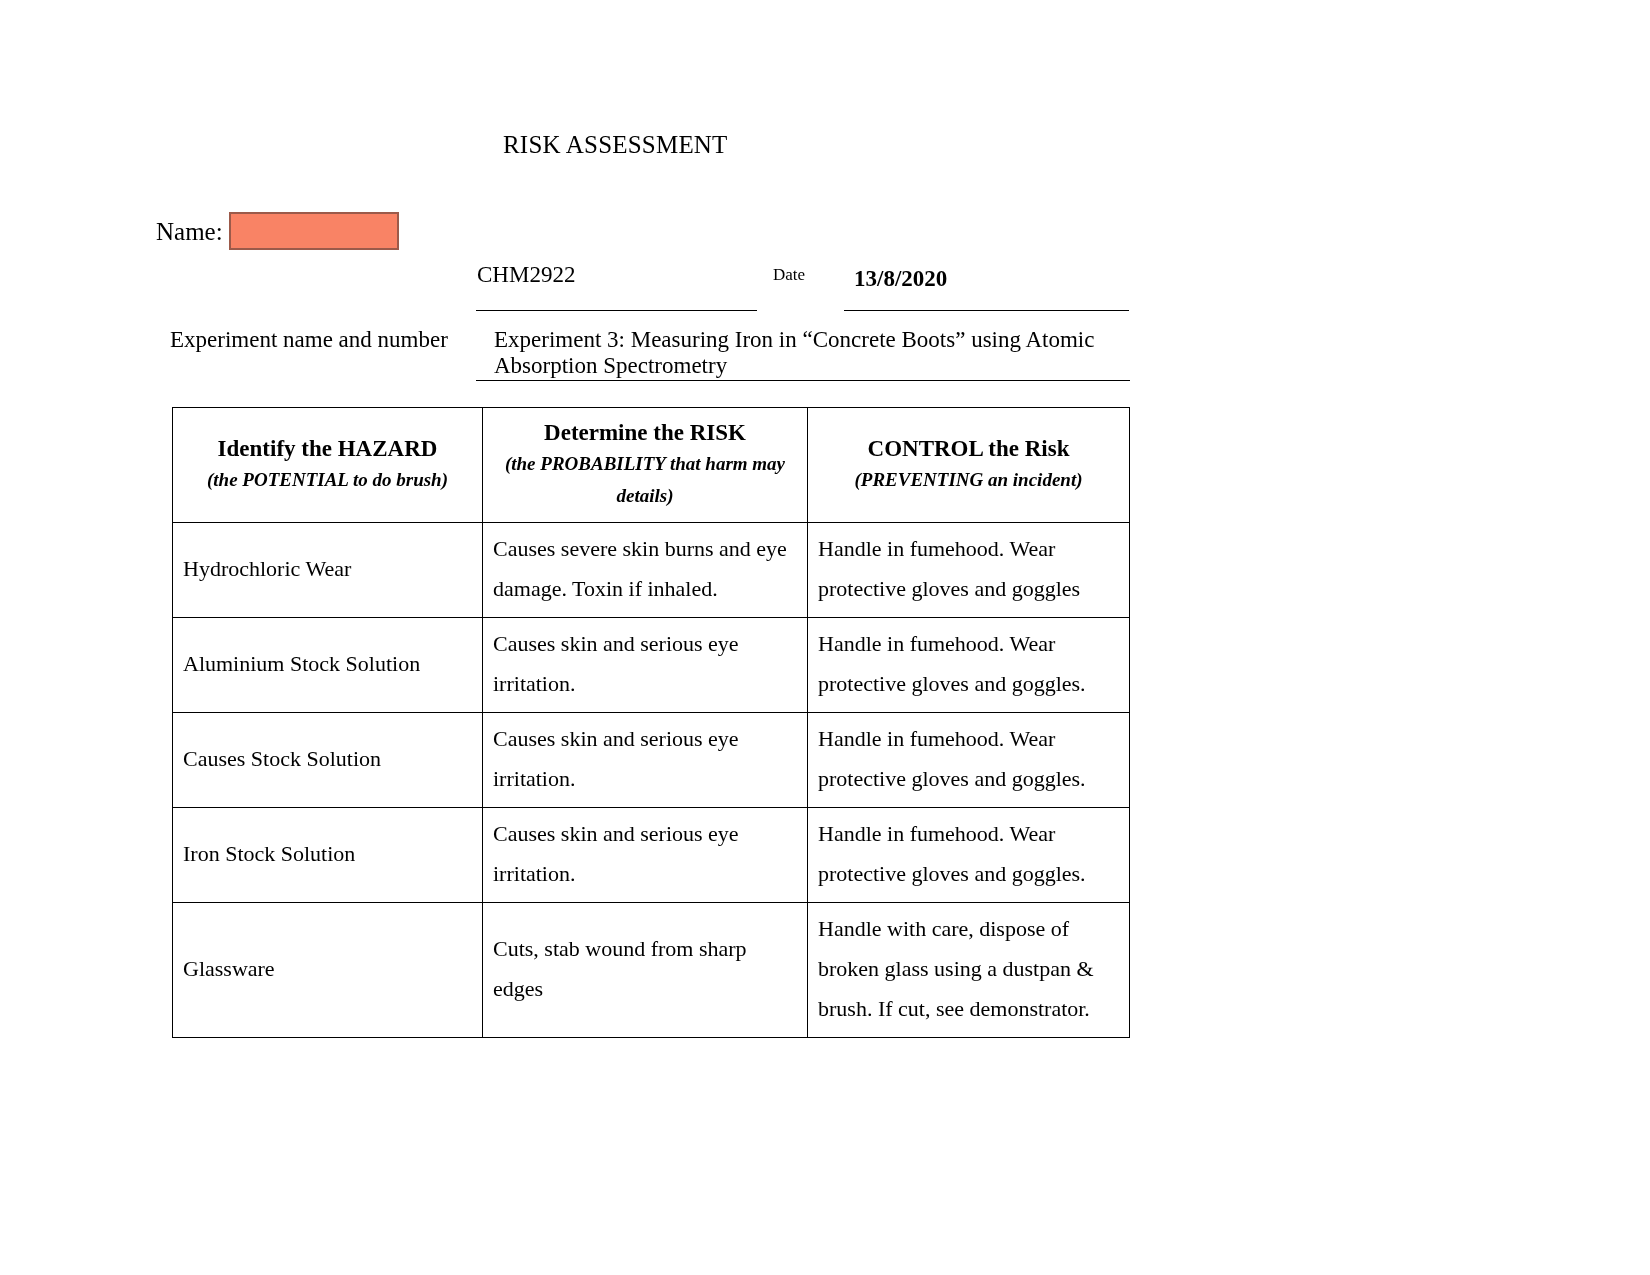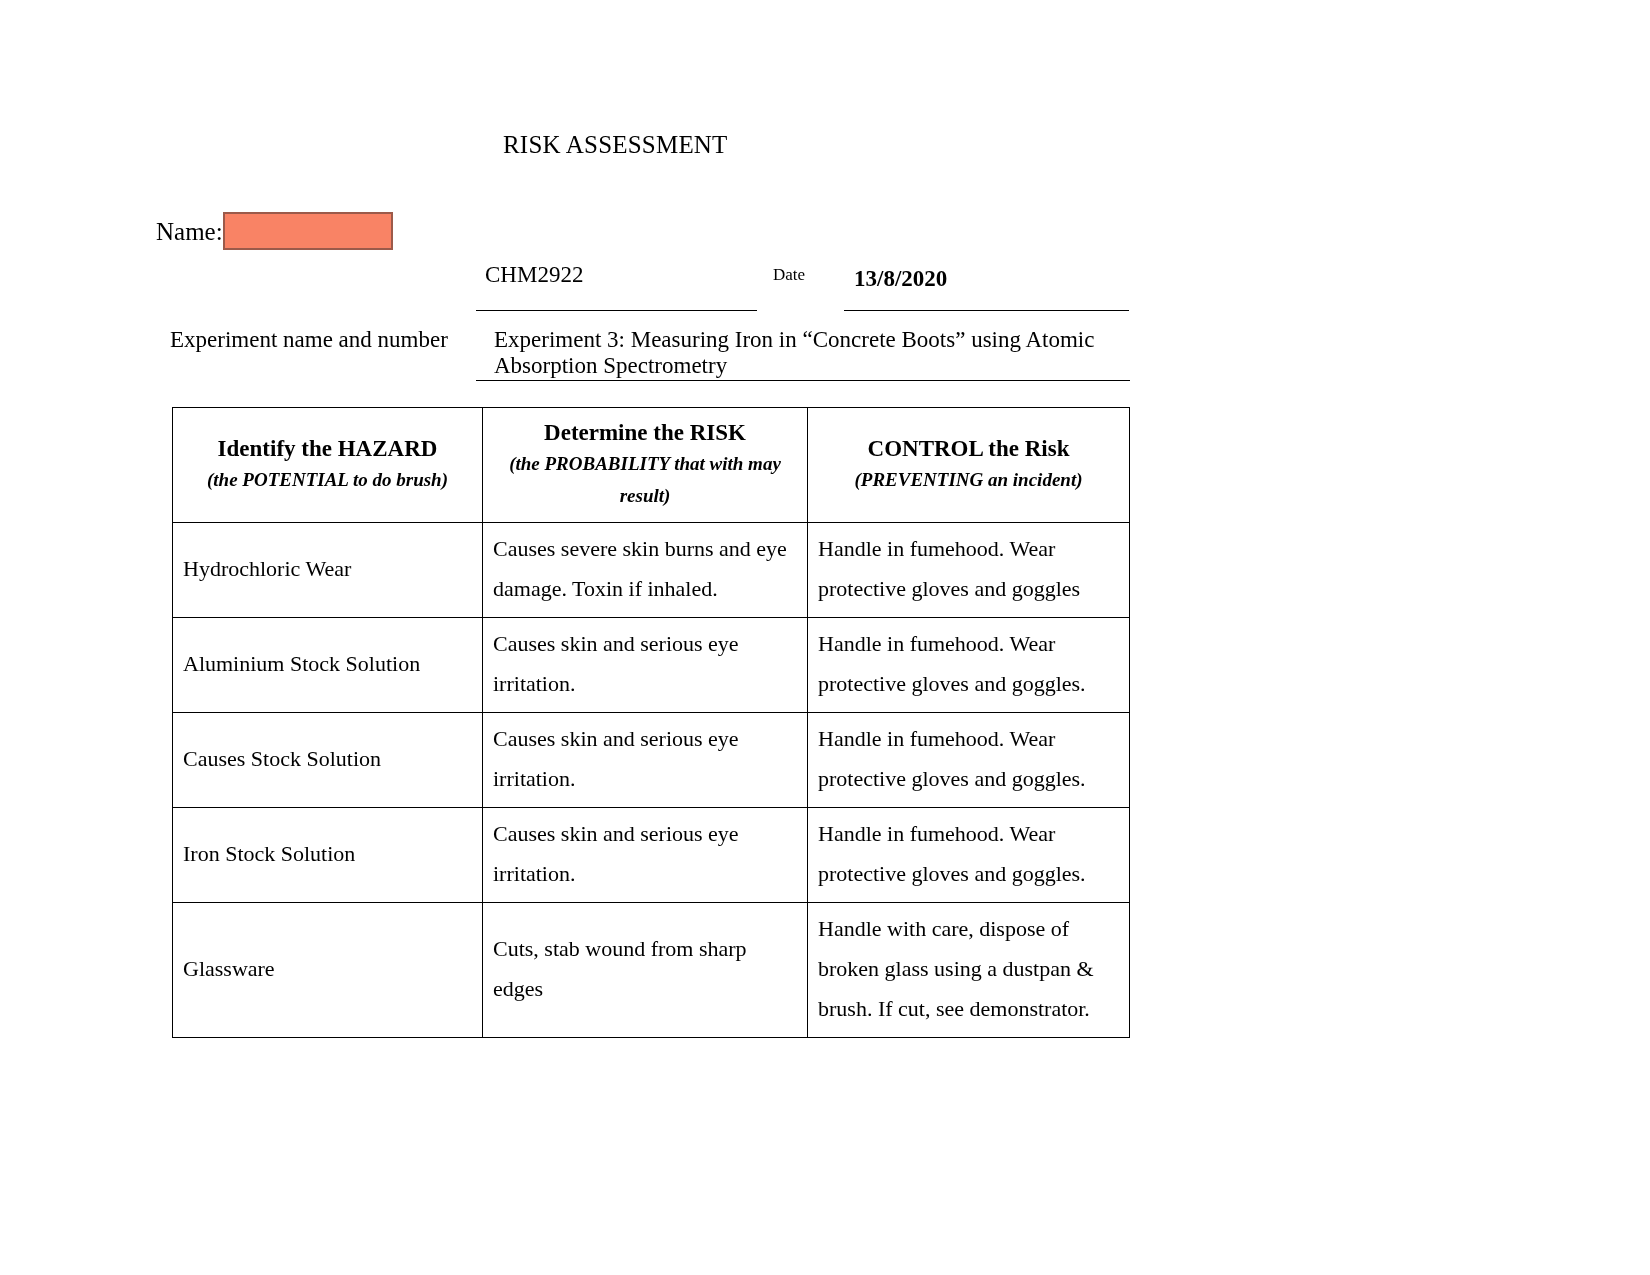--- a/index.html
+++ b/index.html
@@ -36,20 +36,21 @@
   .name-row {
     position: absolute;
     left: 156px;
     top: 212px;
     display: flex;
     align-items: center;
   }
   .name-label {
     font-size: 25px;
     line-height: 1;
+    padding-right: 6px;
   }
   .name-redaction {
     width: 170px;
     height: 38px;
     background: #F98365;
     border: 2px solid #9C5A4A;
     box-sizing: border-box;
   }
 
   
@@ -83,21 +84,20 @@
   .field-value {
     position: absolute;
     font-size: 23px;
     line-height: 26px;
   }
 
   .lab-value {
     left: 307px;
     top: 0px;
     width: 280px;
-    margin-left: 8px;
   }
   .lab-underline {
     position: absolute;
     left: 306px;
     top: 48px;
     width: 281px;
     border-bottom: 1.5px solid #000;
   }
 
   .date-label {
@@ -218,21 +218,21 @@
       <col class="col-control">
     </colgroup>
     <thead>
       <tr>
         <th>
           <span class="hdr-main">Identify the HAZARD</span>
           <span class="hdr-sub">(the POTENTIAL to do brush)</span>
         </th>
         <th>
           <span class="hdr-main">Determine the RISK</span>
-          <span class="hdr-sub">(the PROBABILITY that with may result)</span>
+          <span class="hdr-sub">(the PROBABILITY that harm may details)</span>
         </th>
         <th>
           <span class="hdr-main">CONTROL the Risk</span>
           <span class="hdr-sub">(PREVENTING an incident)</span>
         </th>
       </tr>
     </thead>
     <tbody>
       <tr class="row-std">
         <td class="cell-hazard">Hydrochloric Wear</td>

